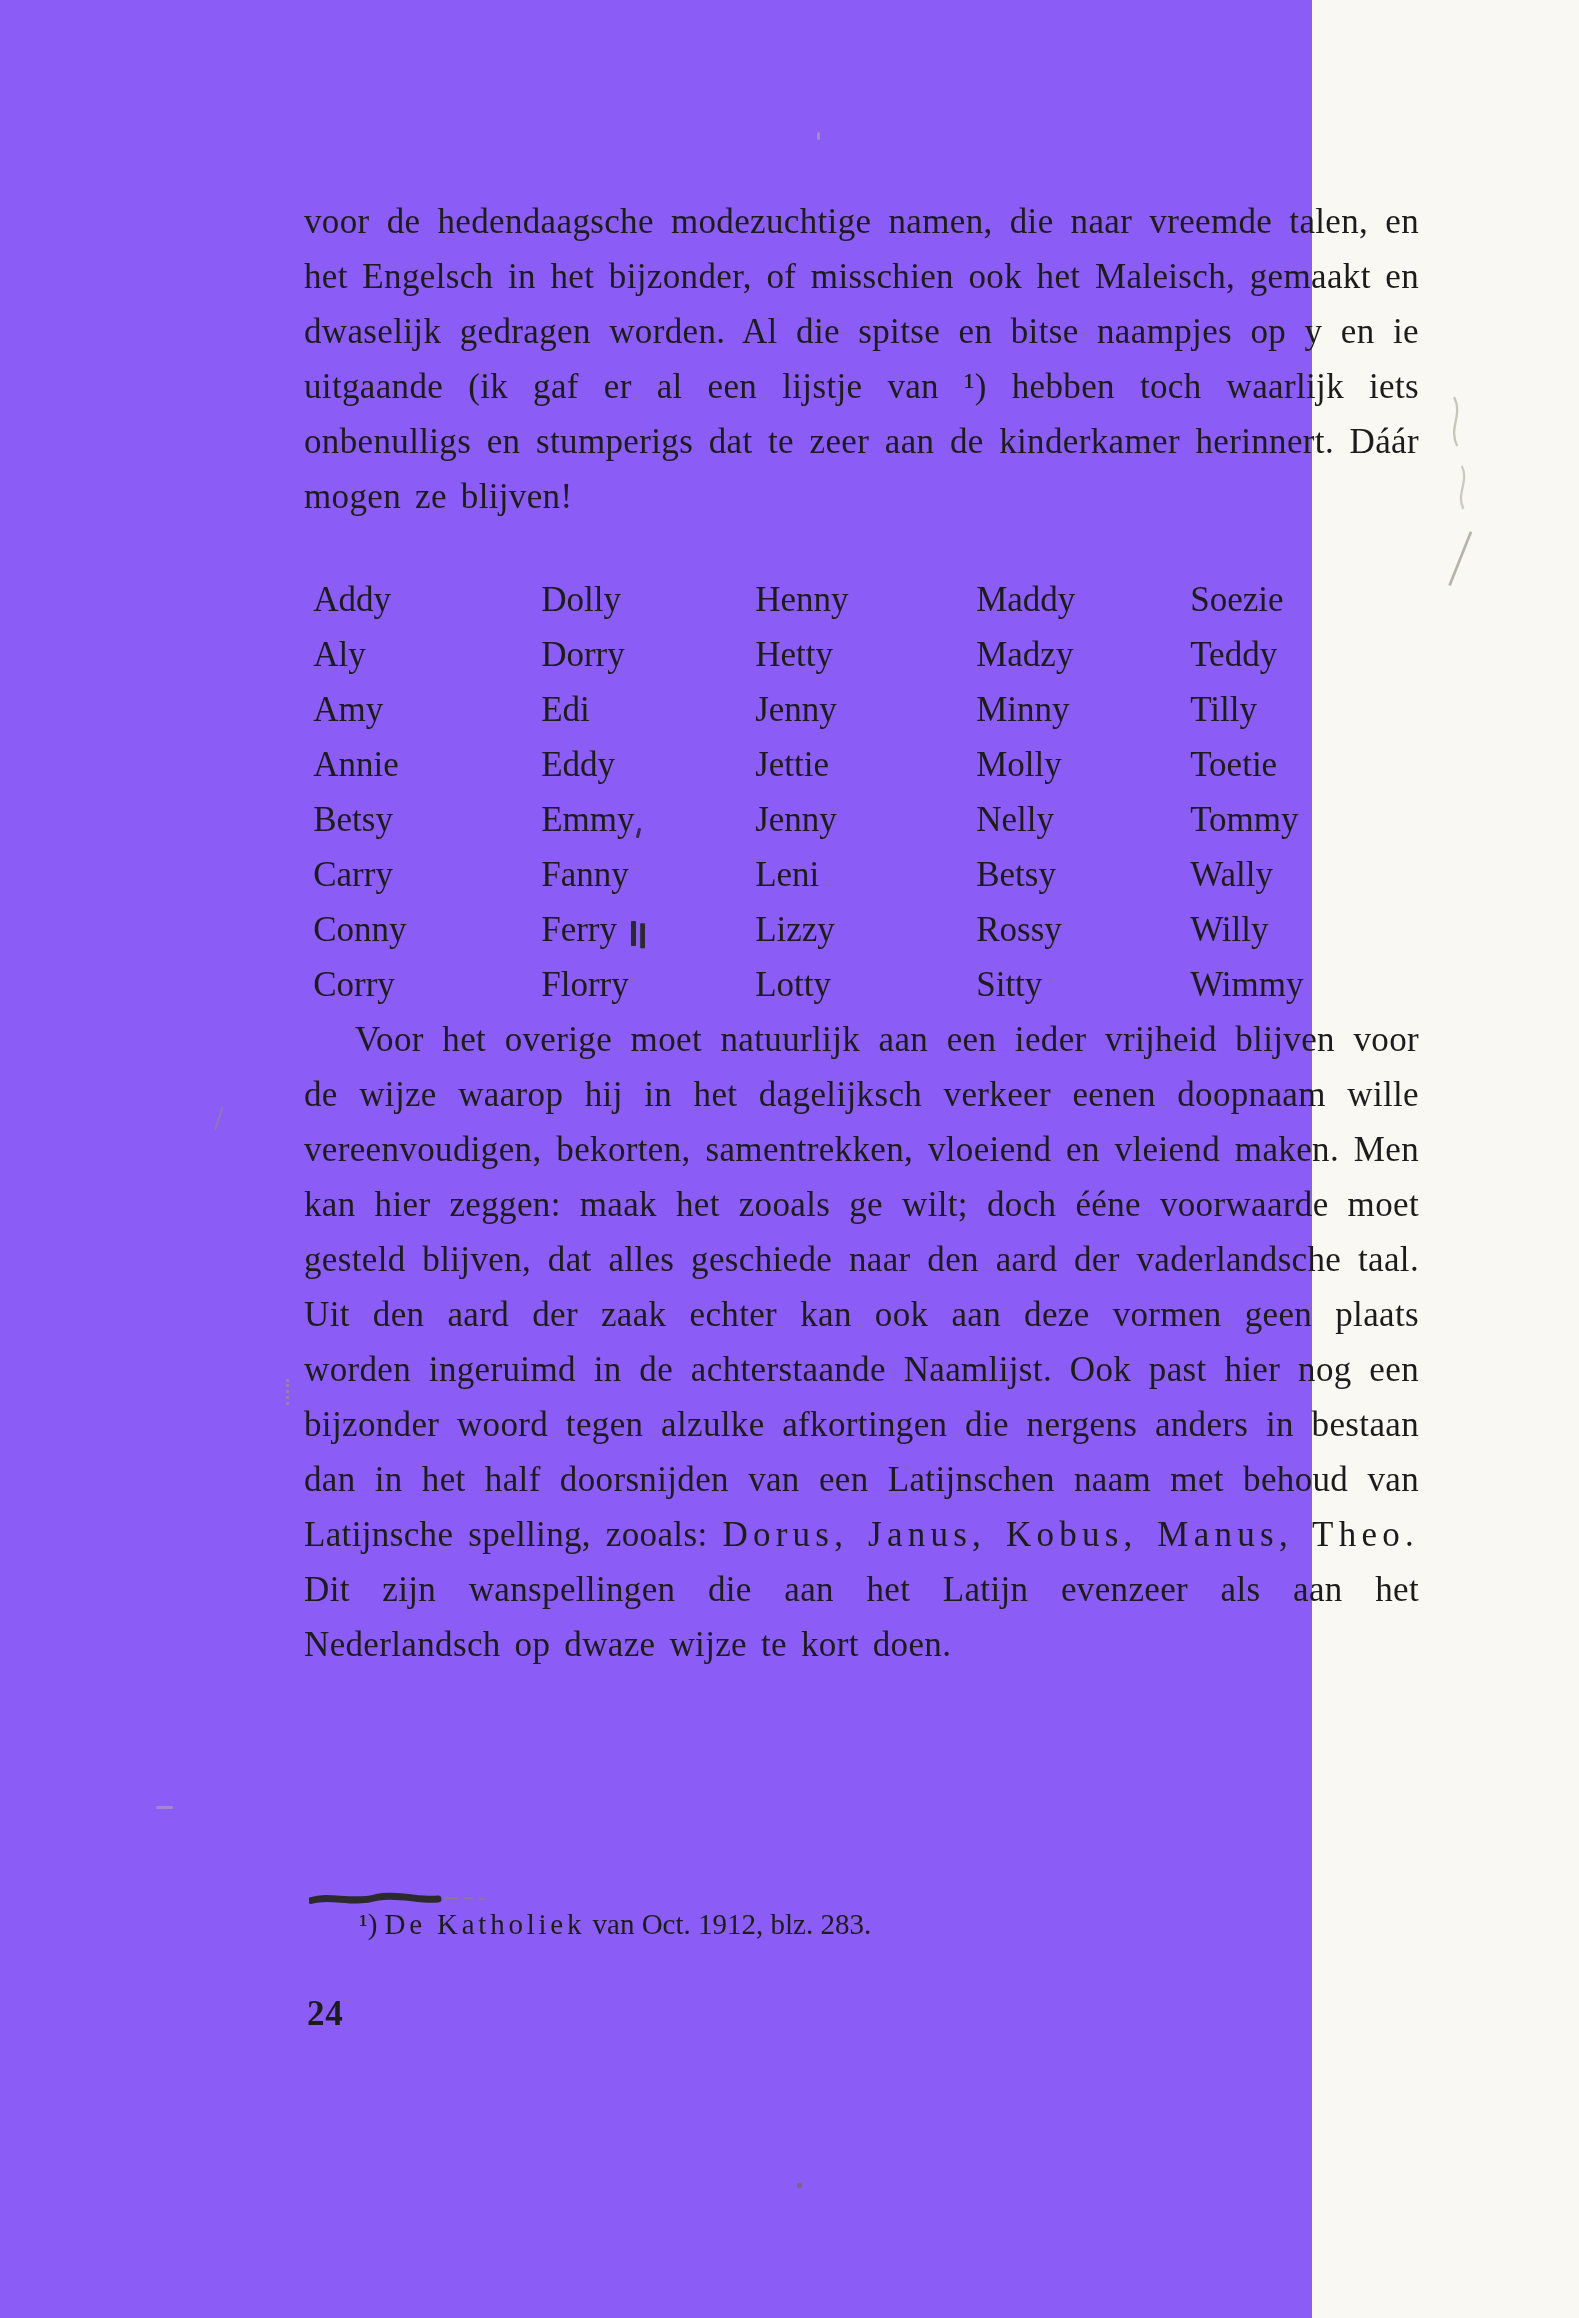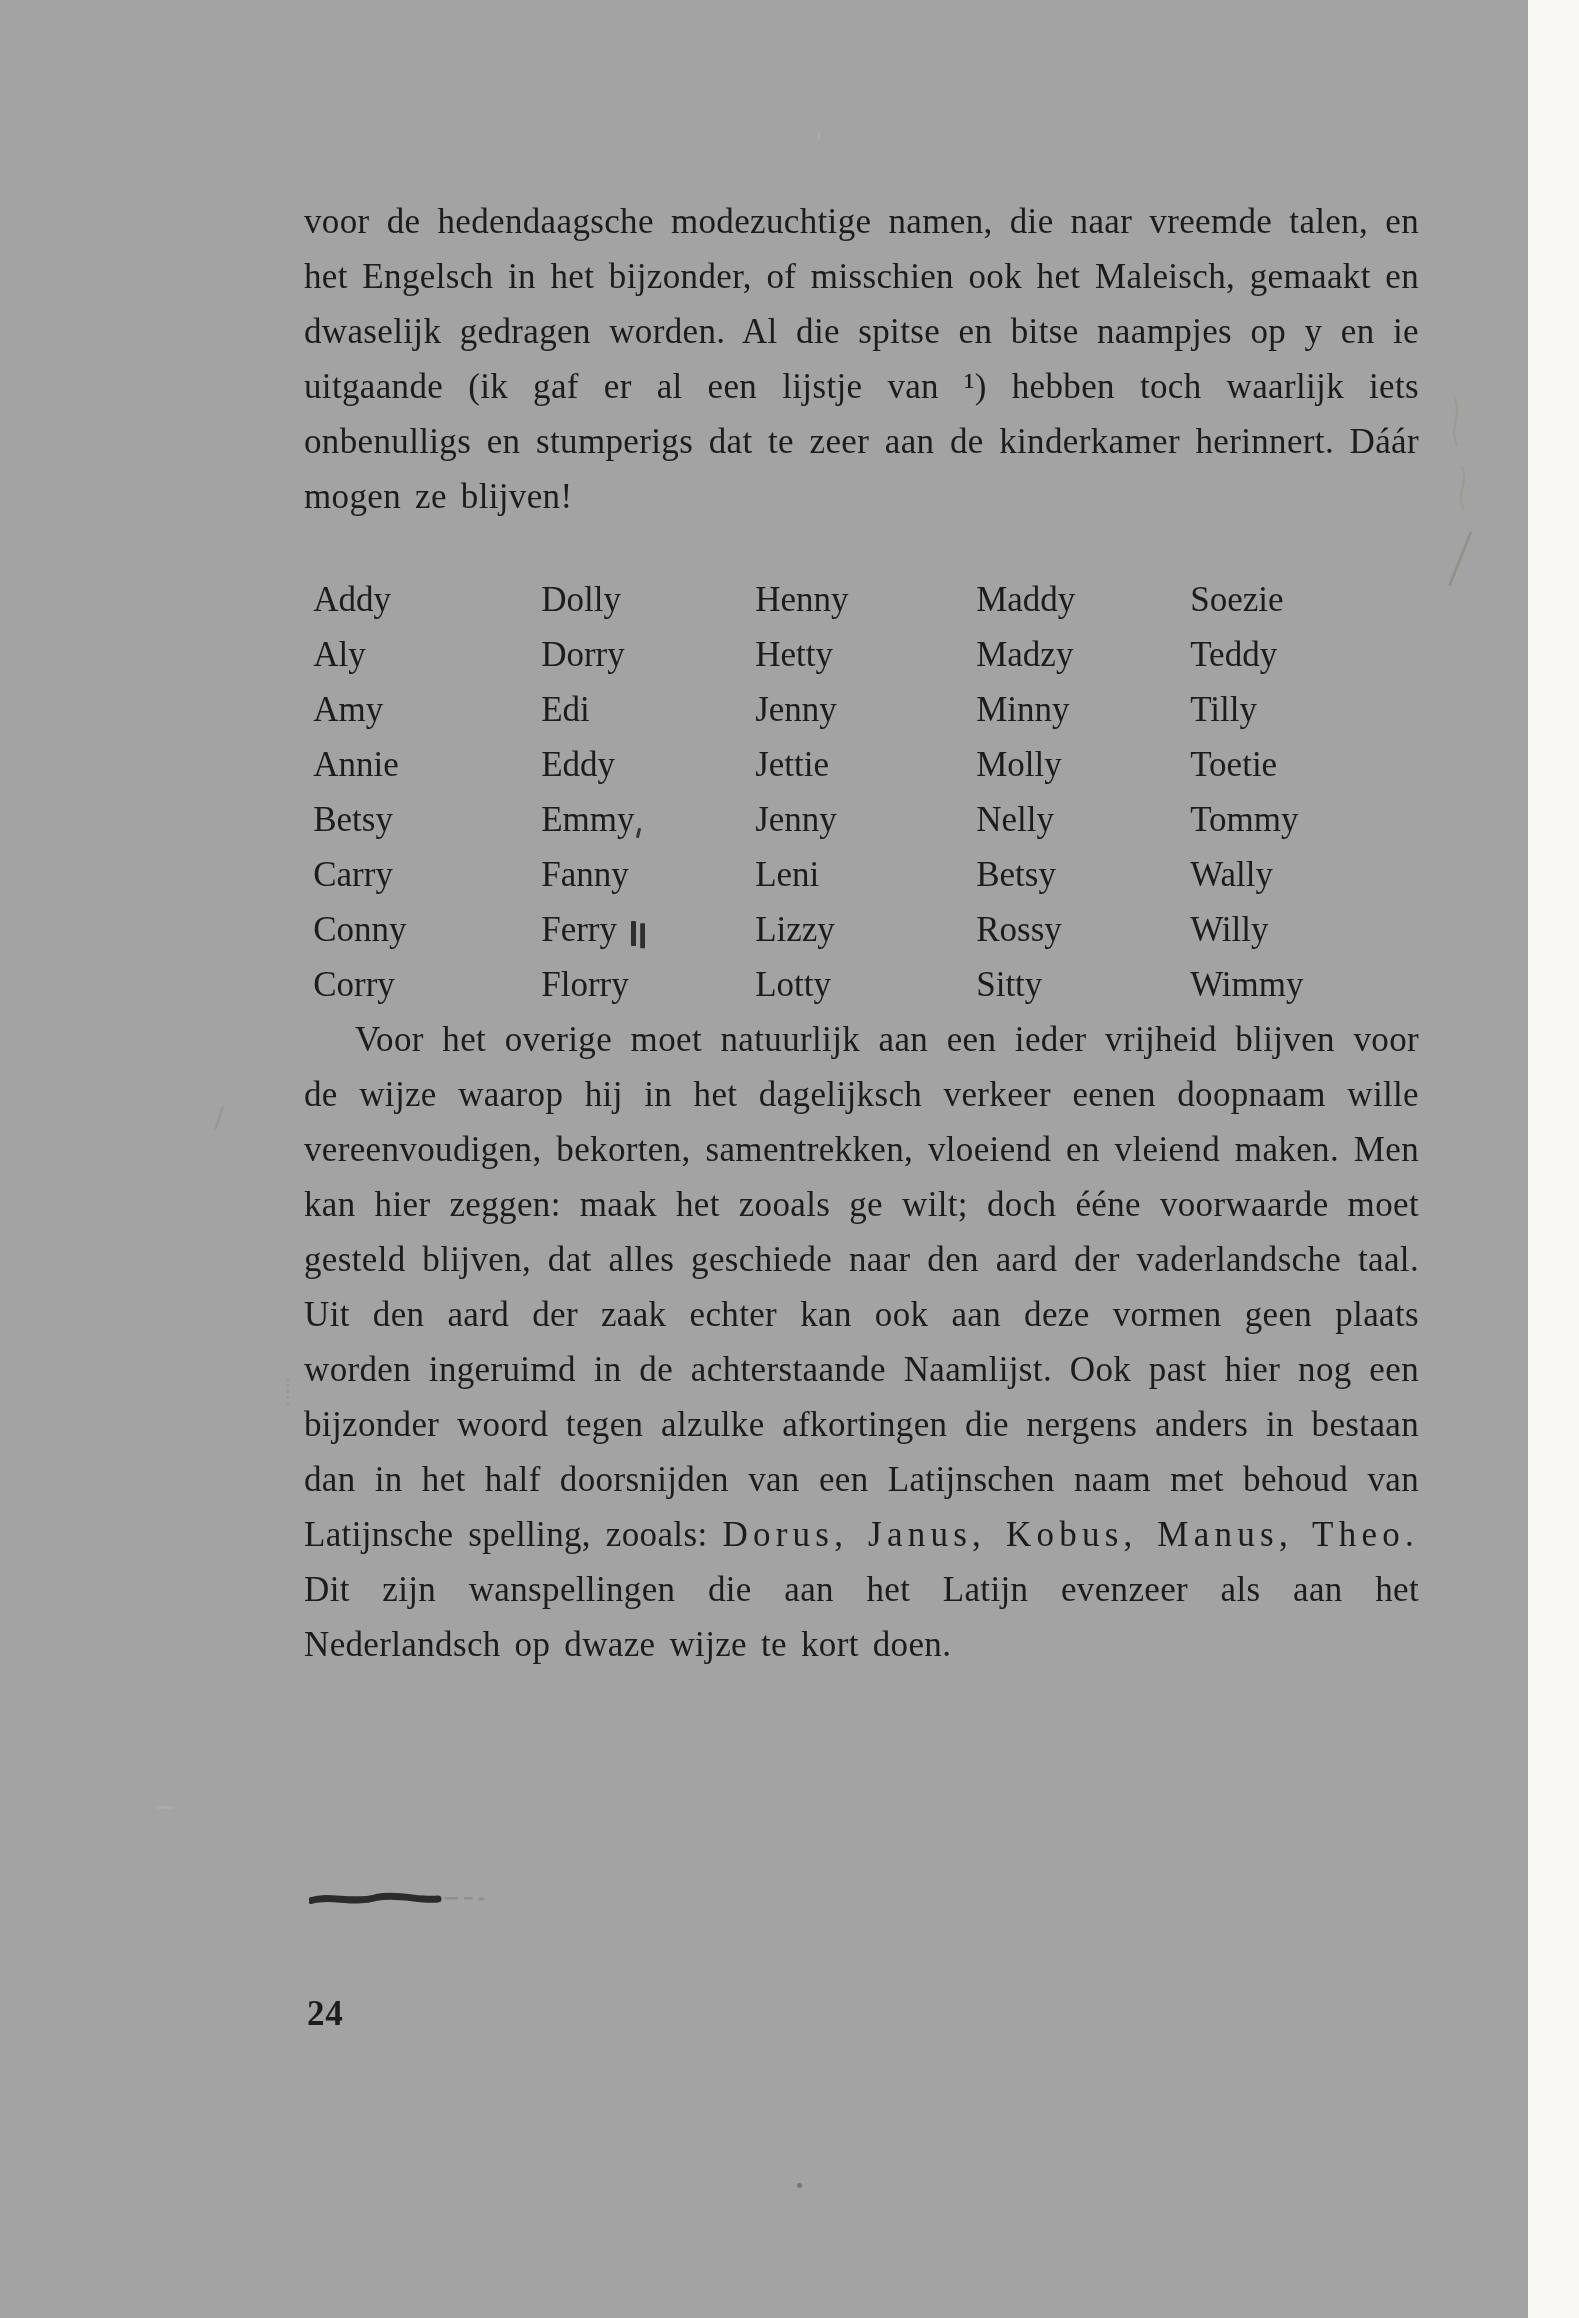--- a/index.html
+++ b/index.html
@@ -5,22 +5,22 @@
   html, body { margin: 0; padding: 0; }
   body {
     width: 1580px; height: 2319px;
     background: #f9f8f2;
     font-family: "Liberation Serif", "DejaVu Serif", serif;
     color: #1c1c1c;
     overflow: hidden;
   }
   .page {
     position: relative;
-    width: 1528px; height: 2319px;
-    background: #a3a3a3;
+    width: 1312px; height: 2319px;
+    background: #8b5cf6;
     font-family: Liberation Serif, serif;
   }
   .text-block {
     position: absolute;
     left: 304px; top: 194px;
     width: 1115px;
     font-size: 35px;
     line-height: 55px;
     text-align: justify;
   }
@@ -157,20 +157,23 @@
       <span>Voor het overige moet natuurlijk aan een ieder vrijheid blijven voor de wijze waarop hij in het dagelijksch verkeer eenen doopnaam wille vereenvoudigen, bekorten, samentrekken, vloeiend en vleiend maken. Men kan hier zeggen: maak het zooals ge wilt; doch ééne voorwaarde moet gesteld blijven, dat alles geschiede naar den aard der vaderlandsche taal. Uit den aard der zaak echter kan ook aan deze vormen geen plaats worden ingeruimd in de achterstaande Naamlijst. Ook past hier nog een bijzonder woord tegen alzulke afkortingen die nergens anders in bestaan dan in het half doorsnijden van een Latijnschen naam met behoud van Latijnsche spelling, zooals: </span><span class="spaced">Dorus, Janus, Kobus, Manus, Theo.</span><span> Dit zijn wanspellingen die aan het Latijn evenzeer als aan het Nederlandsch op dwaze wijze te kort doen.</span>
     </p>
 
 
   </div>
 
   <svg class="footnote-rule" width="192" height="20" viewBox="0 0 250 26">
     <path d="M3 15 C 28 7, 55 20, 88 11 C 115 5, 145 16, 168 13" stroke="#2b2b2b" stroke-width="9" fill="none" stroke-linecap="round"></path>
     <path d="M176 12 L 194 12 M 202 12 L 213 12 M 221 13 L 228 13" stroke="#8a857b" stroke-width="3" fill="none" opacity="0.7"></path>
   </svg>
+  <div class="footnote">
+    <span>¹) </span><span class="spaced-title">De Katholiek</span><span> van Oct. 1912, blz. 283.</span>
+  </div>
 
   <div class="page-number">24</div>
 
   <svg class="margin-marks-right" width="69" height="200" viewBox="0 0 90 260">
     <path d="M38 6 C 50 30, 30 46, 42 70" stroke="#97917f" stroke-width="3" fill="none" opacity="0.5"></path>
     <path d="M48 96 C 58 116, 40 132, 50 152" stroke="#97917f" stroke-width="3" fill="none" opacity="0.45"></path>
     <path d="M60 182 L 32 252" stroke="#8b857a" stroke-width="3.5" fill="none" opacity="0.6"></path>
   </svg>
   <div class="mark-backslash"></div>
   <div class="mark-colon"></div>

